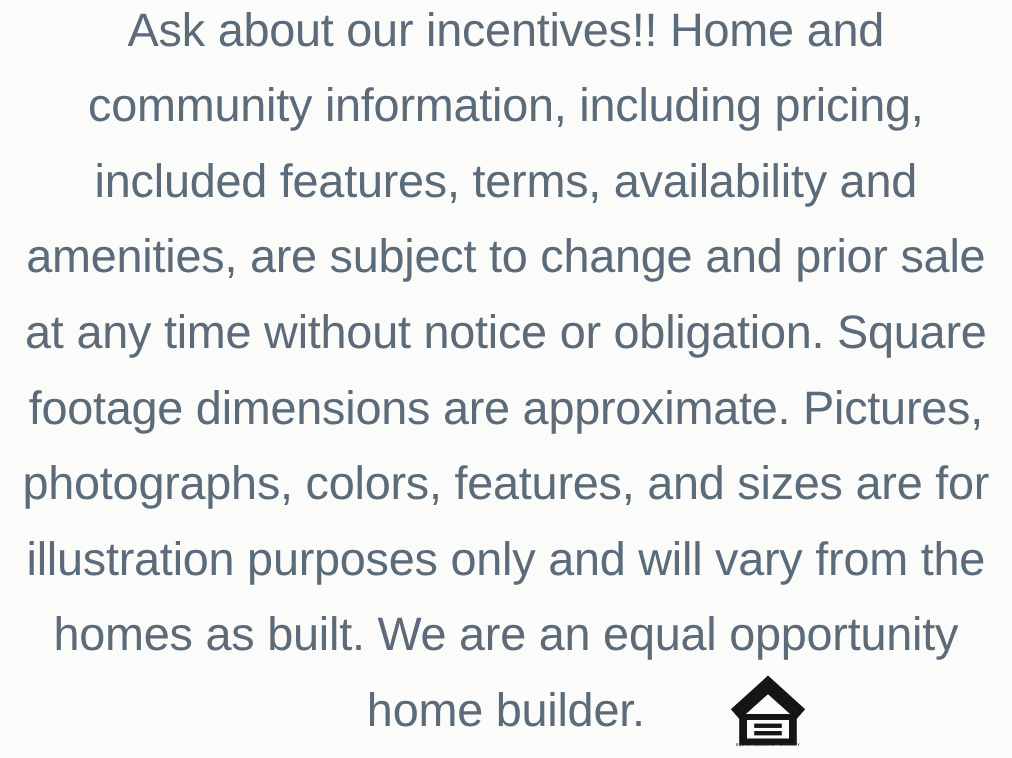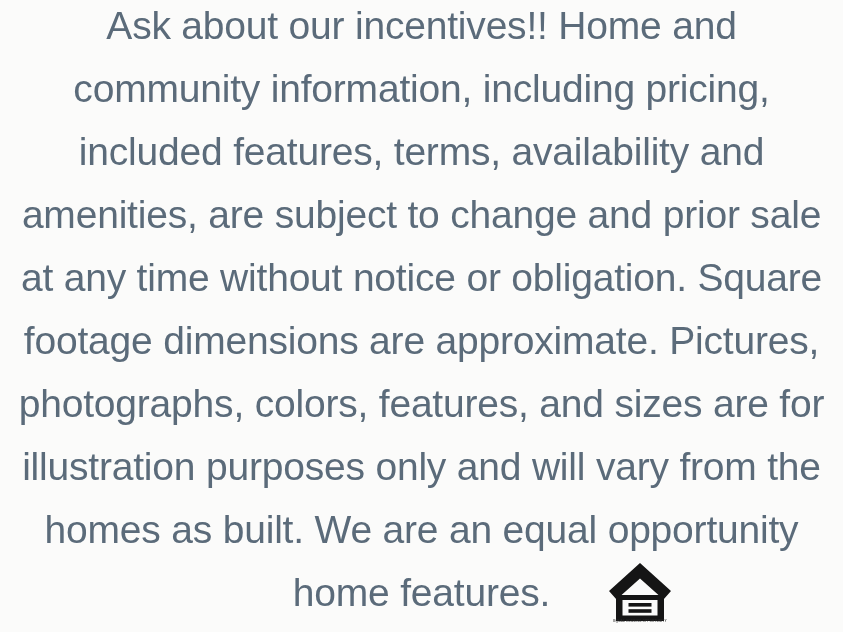--- a/index.html
+++ b/index.html
@@ -95,21 +95,21 @@
     <span class="disclaimer-line">Ask about our incentives!! Home and</span>
     <span class="disclaimer-line">community information, including pricing,</span>
     <span class="disclaimer-line">included features, terms, availability and</span>
     <span class="disclaimer-line">amenities, are subject to change and prior sale</span>
     <span class="disclaimer-line">at any time without notice or obligation.  Square</span>
     <span class="disclaimer-line">footage dimensions are approximate. Pictures,</span>
     <span class="disclaimer-line">photographs, colors, features, and sizes are for</span>
     <span class="disclaimer-line">illustration purposes only and will vary from the</span>
     <span class="disclaimer-line">homes as built.  We are an equal opportunity</span>
     <div class="last-line-row">
-      <span class="disclaimer-line">home features.</span>
+      <span class="disclaimer-line">home builder.</span>
     </div>
   </div>
 
   <div id="fair-housing-logo">
     <svg viewBox="0 0 66 72" xmlns="http://www.w3.org/2000/svg" aria-hidden="true">
 
       <path d="M33 3 L64 31 L56.5 39.5 L33 18.5 L9.5 39.5 L2 31 Z" fill="#151515"></path>
 
       <path d="M9 35 L57 35 L57 61 L9 61 Z" fill="#151515"></path>
 

